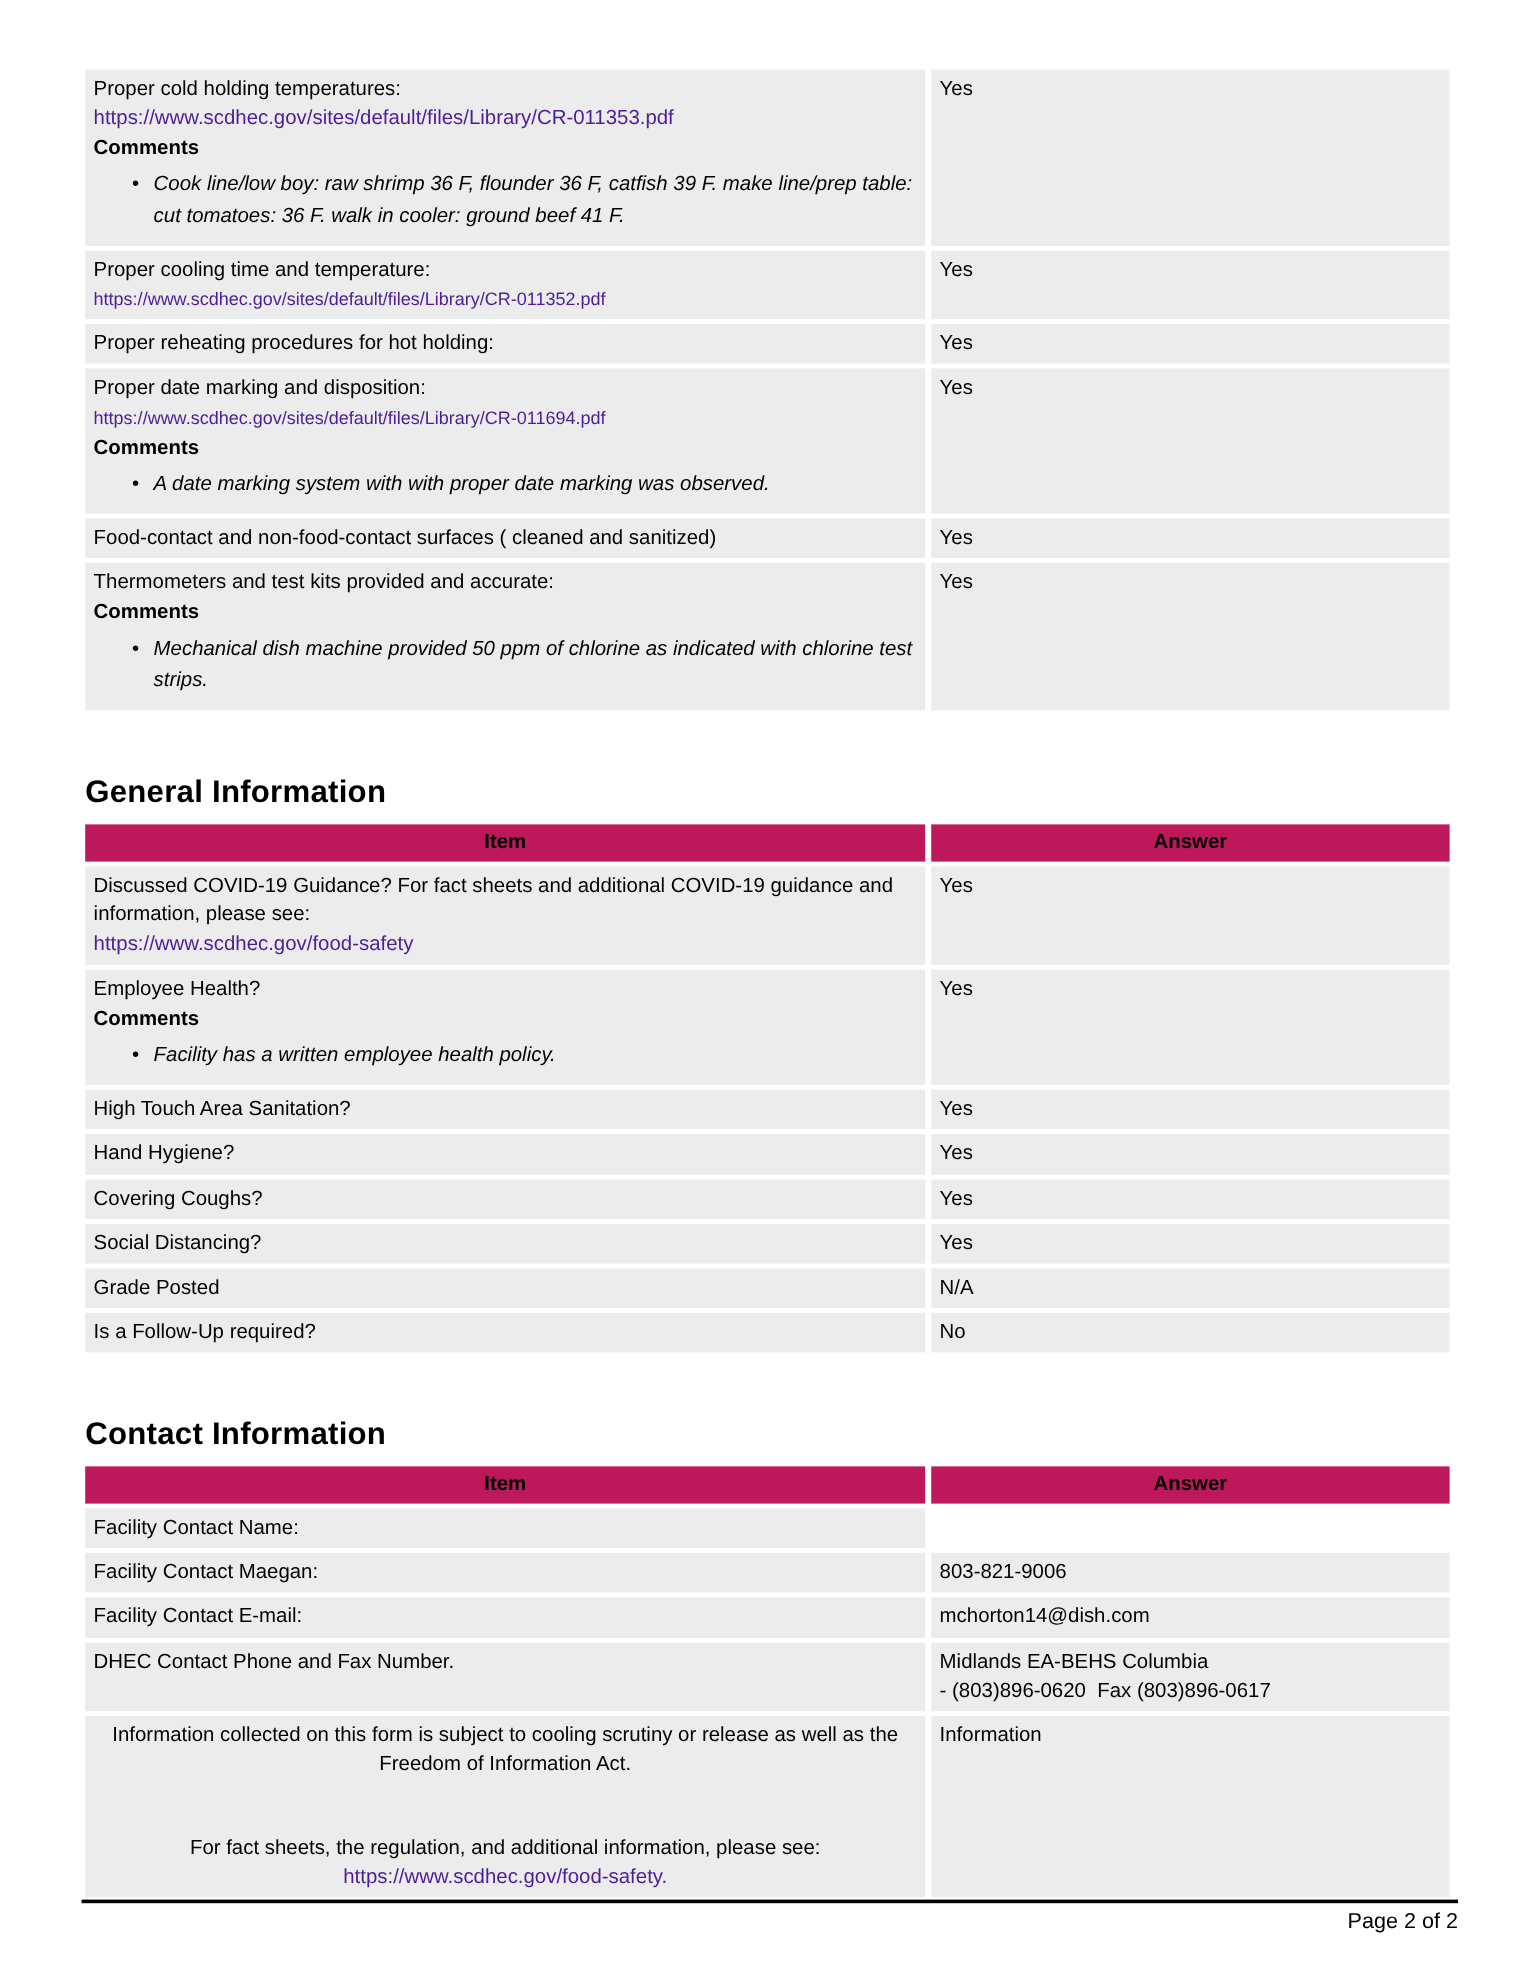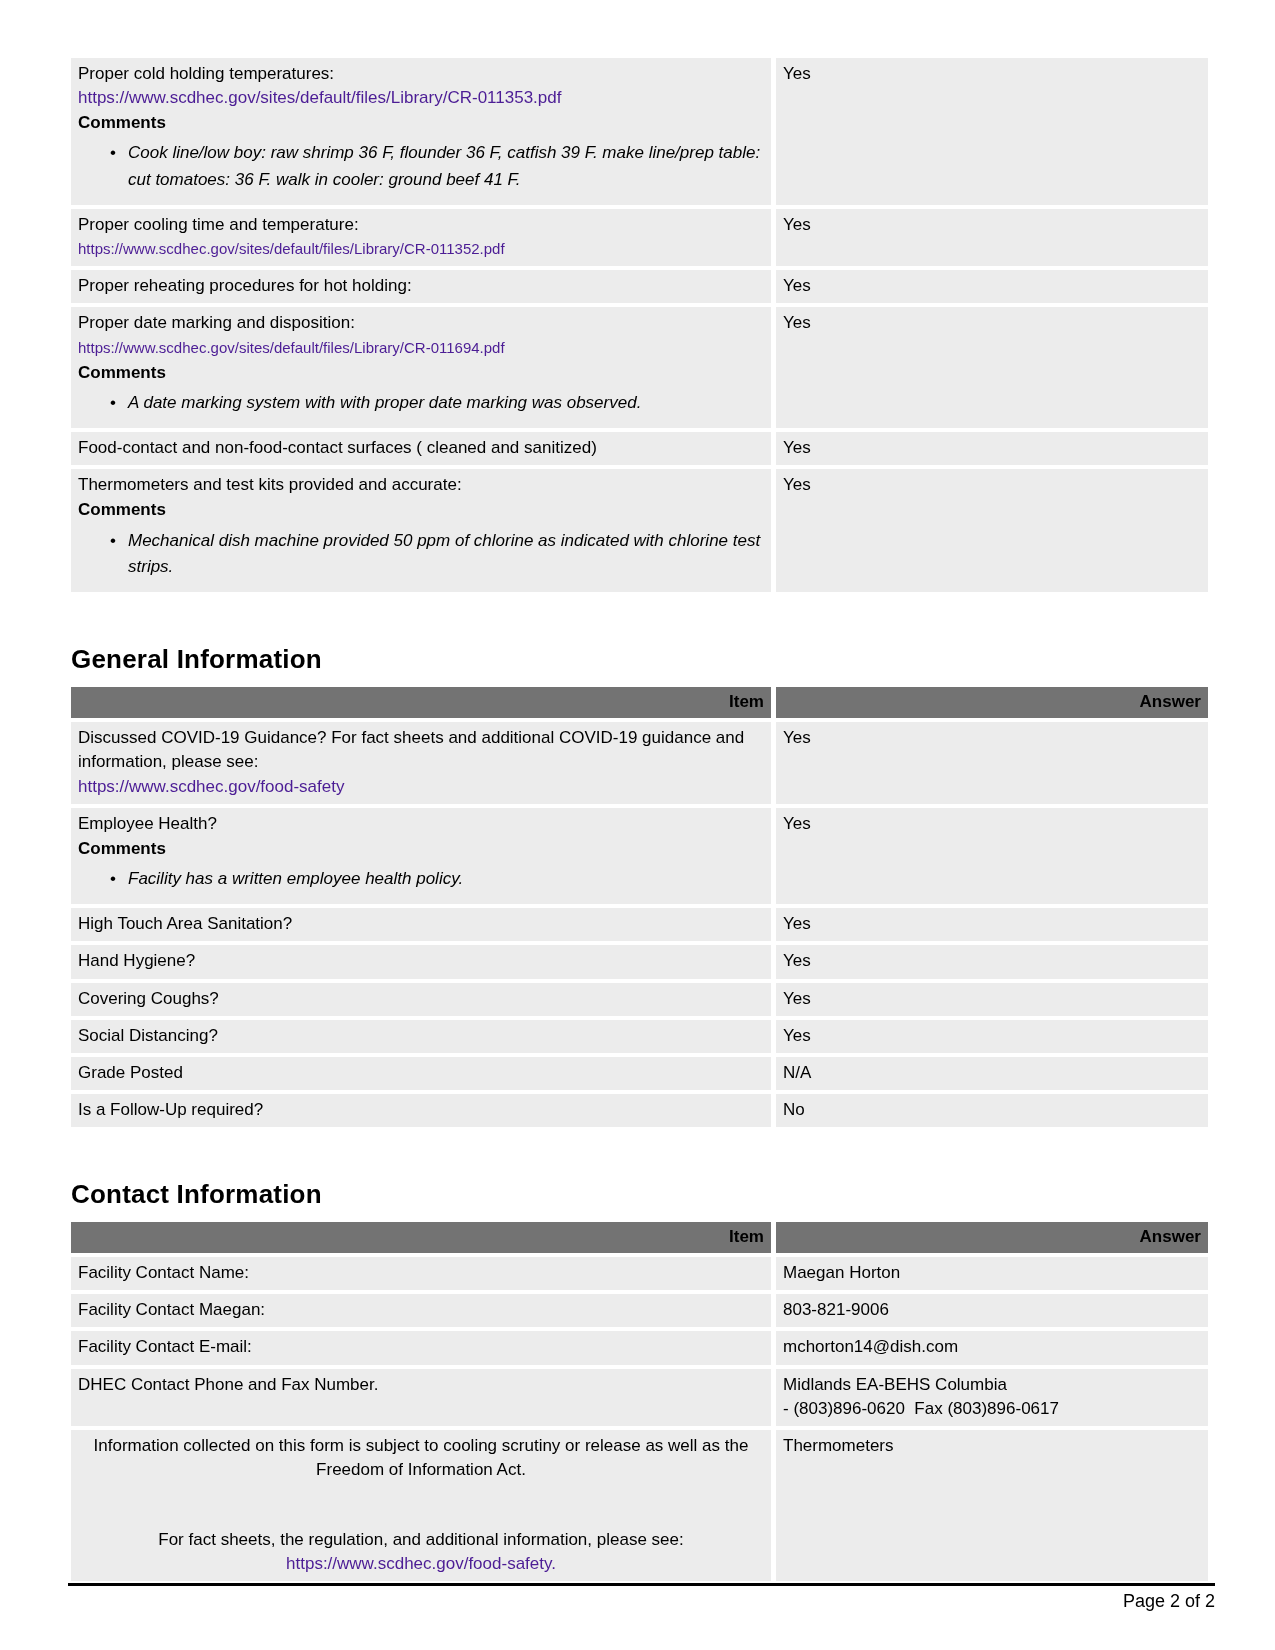--- a/index.html
+++ b/index.html
@@ -6,21 +6,21 @@
   body { font-family:"Liberation Sans","DejaVu Sans",sans-serif; color:#000; }
   .page { position:relative; width:1275px; height:1650px; background:#fff; overflow:hidden; }
   .content { position:absolute; left:71px; top:58px; width:1137px; }
 
   .trow { display:flex; align-items:stretch; margin-bottom:4px; }
   .cell { box-sizing:border-box; background:#ececec; font-size:17px; line-height:1.42; }
   .cell.item { width:700px; margin-right:5px; padding:4px 7px 5px 7px; }
   .cell.ans  { width:432px; padding:4px 7px 5px 7px; }
 
   .header-row { display:flex; margin-bottom:4px; }
-  .header-row .cell { background:#737373; font-weight:bold; text-align:right; padding:3px 7px 4px 7px; }
+  .header-row .cell { background:#be185d; font-weight:bold; text-align:center; padding:3px 7px 4px 7px; }
 
   .section-title { font-size:26px; font-weight:bold; margin:52px 0 12px 0; letter-spacing:0.2px; }
 
   .doclink { color:#4c1d95; text-decoration:none; cursor:pointer; display:inline-block; }
   .doclink.small { font-size:15px; }
 
   .comments-label { font-weight:bold; margin-top:1px; }
   ul.comments { margin:5px 0 7px 0; padding:0 0 0 30px; list-style:none; font-style:italic; line-height:1.55; }
   ul.comments li { position:relative; padding-left:20px; }
   ul.comments li::before { content:"\2022"; position:absolute; left:2px; font-style:normal; }
@@ -204,23 +204,20 @@
 
       <div class="header-row">
         <div class="cell item">Item</div>
         <div class="cell ans">Answer</div>
       </div>
 
       <div class="trow">
         <div class="cell item">
           <div>Facility Contact Name:</div>
         </div>
-        <div class="cell ans">
-          <div>Maegan Horton</div>
-        </div>
       </div>
 
       <div class="trow">
         <div class="cell item">
           <div>Facility Contact Maegan:</div>
         </div>
         <div class="cell ans">
           <div>803-821-9006</div>
         </div>
       </div>
@@ -245,21 +242,21 @@
       </div>
 
       <div class="trow">
         <div class="cell item notice-cell">
           <div>Information collected on this form is subject to cooling scrutiny or release as well as the Freedom of Information Act.</div>
           <div class="notice-gap"></div>
           <div>For fact sheets, the regulation, and additional information, please see:</div>
           <a class="doclink">https://www.scdhec.gov/food-safety.</a>
         </div>
         <div class="cell ans">
-          <div>Thermometers</div>
+          <div>Information</div>
         </div>
       </div>
 
     </section>
 
   </div>
 
   <div class="footer-line"></div>
   <div class="footer-text">Page 2 of 2</div>
 </div>

